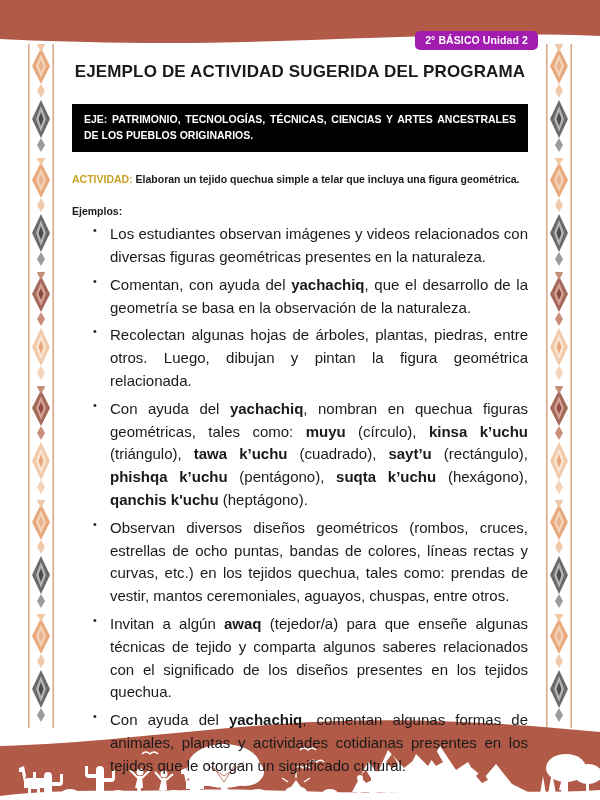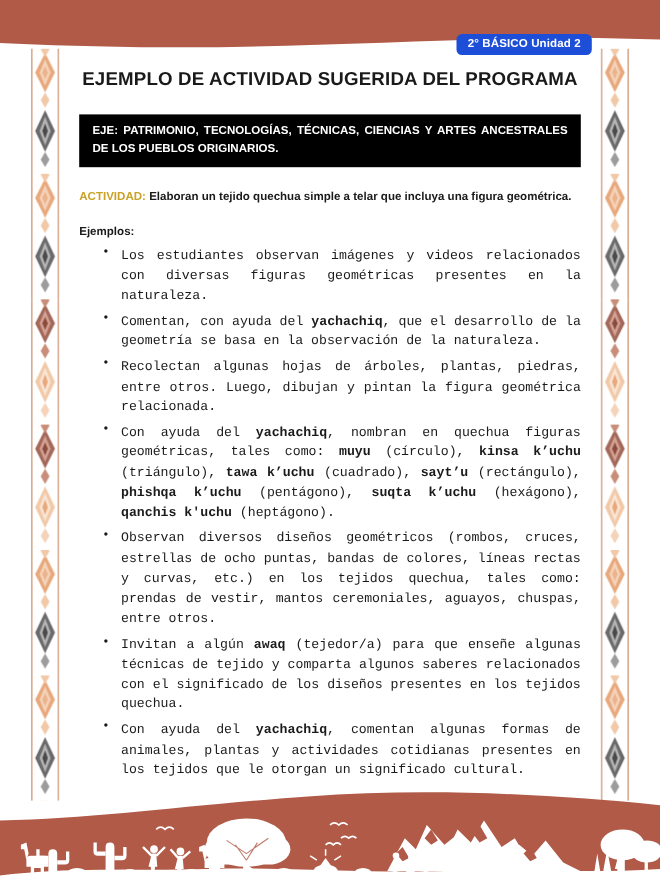--- a/index.html
+++ b/index.html
@@ -23,21 +23,21 @@
     height: 60px;
     overflow: hidden;
     z-index: 1;
   }
   .header-band svg { display: block; }
 
   .unit-badge {
     position: absolute;
     top: 31px;
     right: 62px;
-    background: #1d4ed8;
+    background: #a21caf;
     color: #ffffff;
     font-size: 10.5px;
     font-weight: bold;
     padding: 3px 10px 4px 10px;
     border-radius: 5px;
     letter-spacing: 0.1px;
     z-index: 4;
     white-space: nowrap;
   }
   .badge-stem {
@@ -121,26 +121,25 @@
 
   ul.ejemplos {
     list-style: none;
     margin: 0;
     padding: 0;
   }
   ul.ejemplos > li {
     position: relative;
     padding-left: 38px;
     margin-bottom: 5px;
-    font-size: 12px;
+    font-size: 15px;
     line-height: 1.52;
     color: #1a1a1a;
     text-align: justify;
     text-justify: inter-word;
-    font-family: Liberation Mono, monospace;
   }
   ul.ejemplos > li::before {
     content: "\2022";
     position: absolute;
     left: 21px;
     top: -1px;
     font-size: 11px;
     color: #1a1a1a;
   }
   b { font-weight: bold; }

